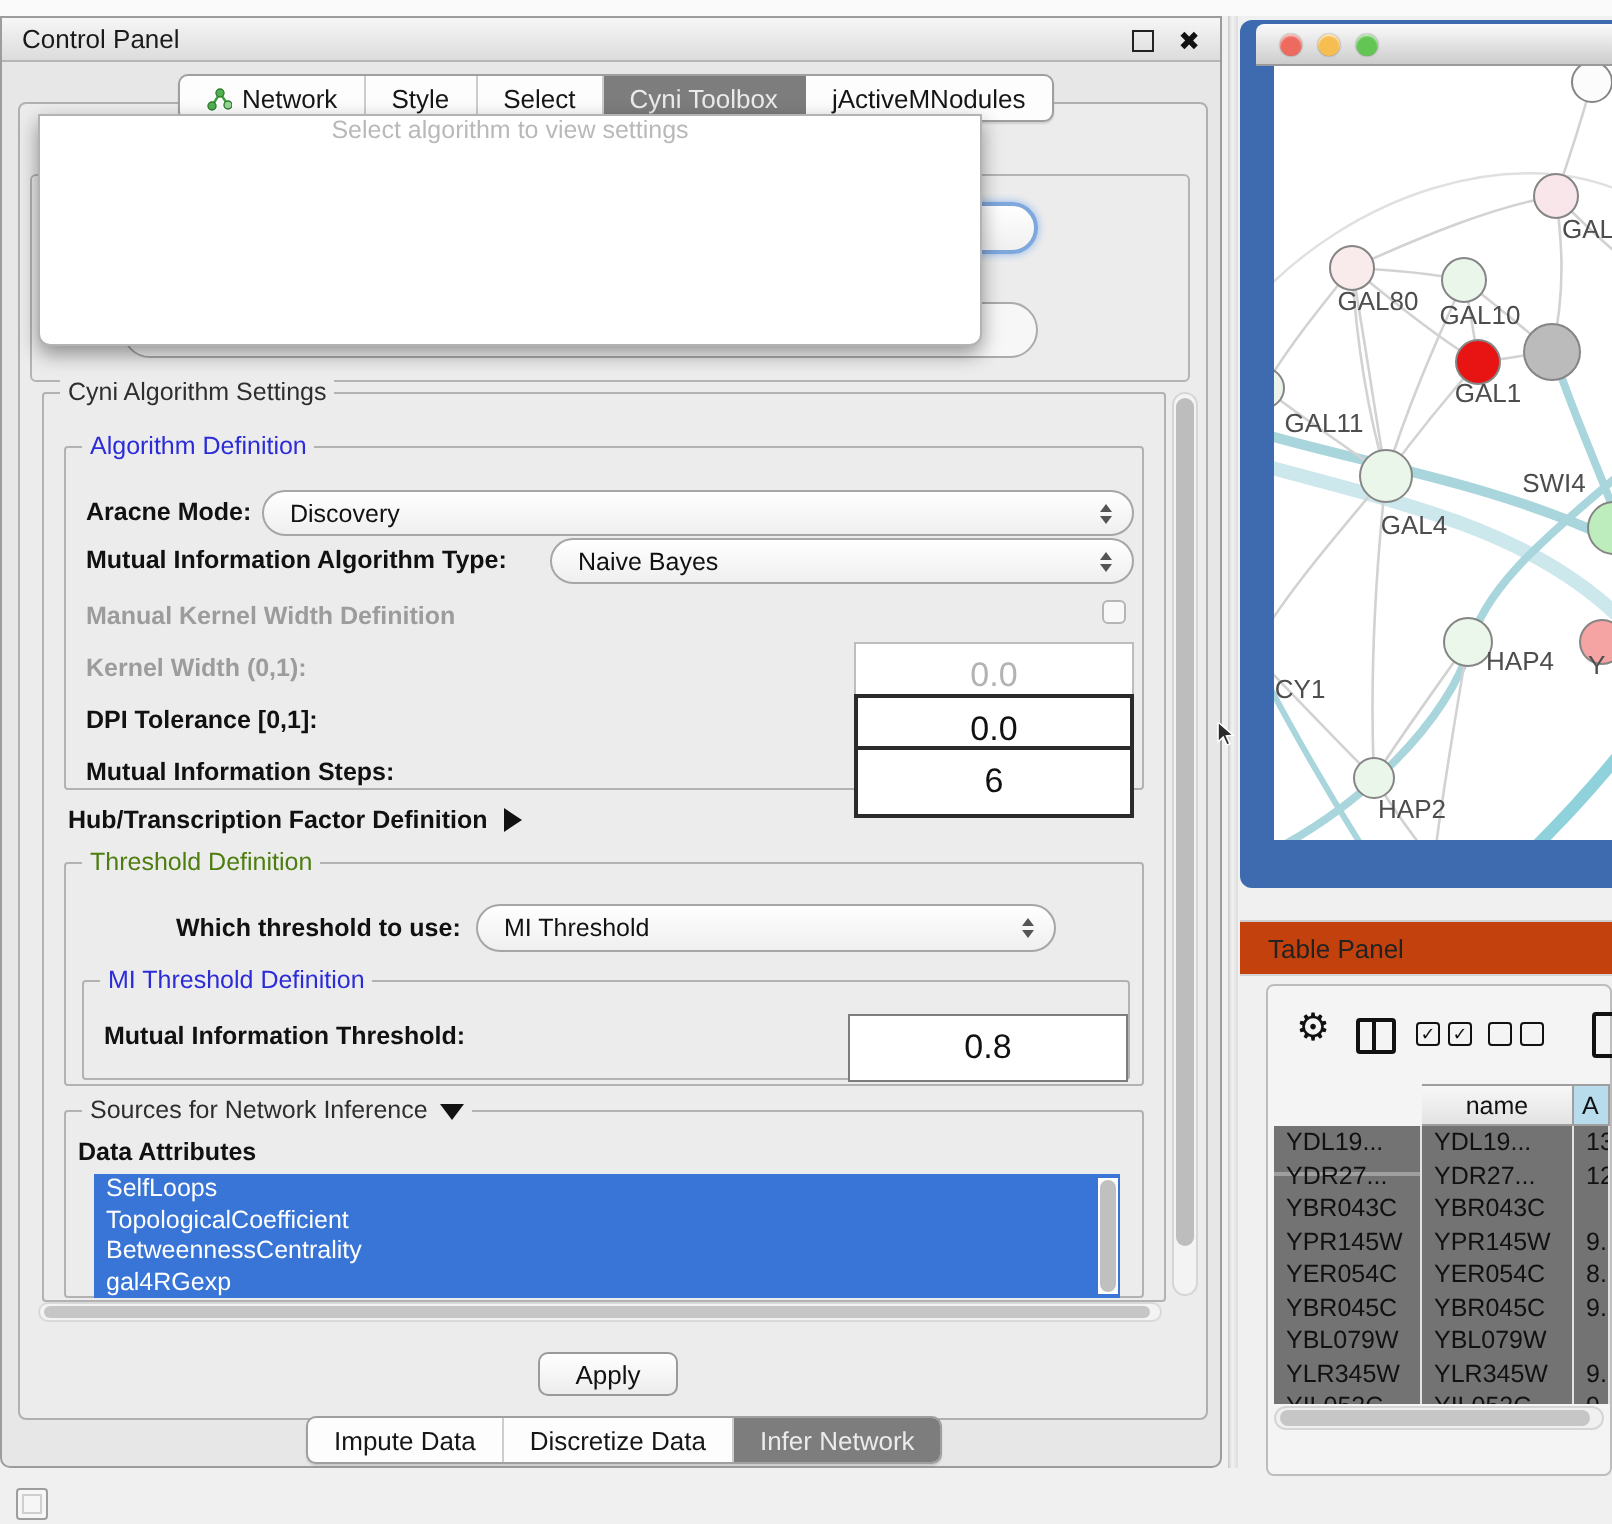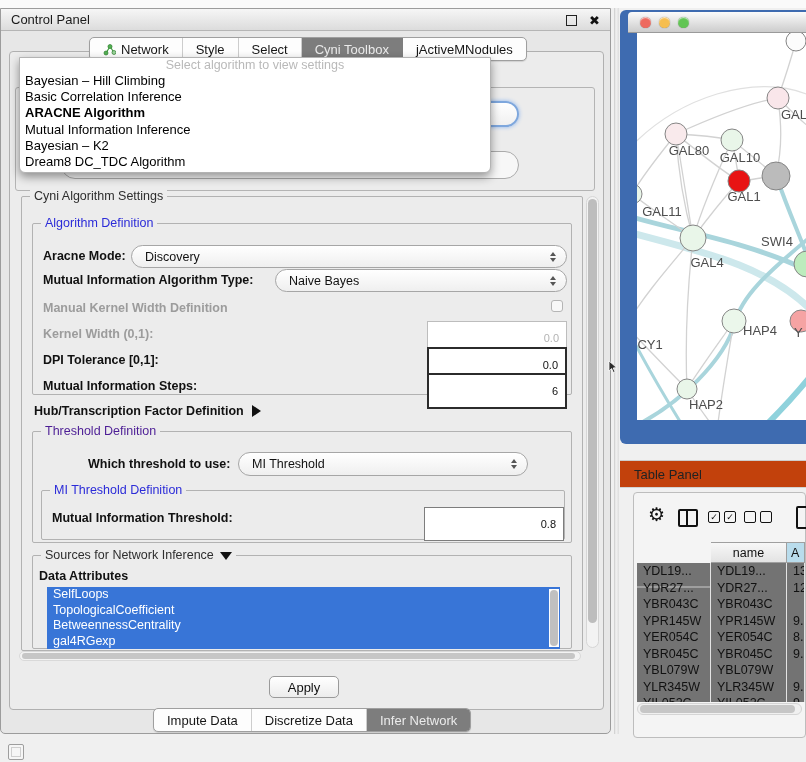--- a/index.html
+++ b/index.html
@@ -41,31 +41,31 @@
     border:1px solid #b3b3b3;border-radius:0 0 6px 6px;box-shadow:0 4px 10px rgba(0,0,0,.40);z-index:40;box-sizing:border-box;overflow:hidden;}
   .popup-head{color:#b9b9b9;font-size:12.5px;text-align:center;padding-top:0;height:15px;}
   .popup-item{font-size:13px;color:#000;line-height:16.2px;padding-left:5px;white-space:nowrap;}
   .popup-item.bold{font-weight:bold;}
 
   
   .scrollpane{position:absolute;left:16px;top:184px;width:582px;height:470px;z-index:3;}
   .tbox{position:absolute;border:1px solid #b2b2b2;border-radius:2px;box-sizing:border-box;}
   .legend{position:absolute;top:-8px;left:8px;background:#ececec;padding:0 4px;font-size:12.5px;color:#2e2e2e;white-space:nowrap;}
   .legend.blue{color:#2b2bd8;}
-  .legend.green{color:#4c1d95;}
+  .legend.green{color:#4d7c0f;}
   .lbl{position:absolute;font-size:12.5px;font-weight:bold;color:#111;white-space:nowrap;}
   .lbl.dis{color:#9c9c9c;}
   .combo{position:absolute;background:linear-gradient(#ffffff,#efefef);border:1px solid #a6a6a6;border-radius:12px;
     font-size:12.5px;color:#111;display:flex;align-items:center;padding:0 26px 0 13px;box-sizing:border-box;}
   .spin{position:absolute;right:10px;top:50%;transform:translateY(-50%);display:flex;flex-direction:column;gap:2px;}
   .spin i{display:block;width:0;height:0;border-left:3.5px solid transparent;border-right:3.5px solid transparent;}
   .spin .up{border-bottom:4px solid #555;}
   .spin .dn{border-top:4px solid #555;}
-  .tfield{position:absolute;background:#fff;display:flex;align-items:center;justify-content:flex-end;
-    padding:16px 7px;font-size:11px;color:#111;box-sizing:border-box;border:1px solid #7d7d7d;}
+  .tfield{position:absolute;background:#fff;display:flex;align-items:center;justify-content:center;
+    padding:16px 7px;font-size:17px;color:#111;box-sizing:border-box;border:1px solid #7d7d7d;}
   .tfield.strong{border:2px solid #2b2b2b;}
   .tfield.dis{border:1px solid #bdbdbd;color:#b3b3b3;}
   .checkbox{position:absolute;width:12px;height:12px;border:1px solid #b5b5b5;border-radius:3px;background:#f8f8f8;box-sizing:border-box;}
   .tri-right{display:inline-block;width:0;height:0;border-top:6px solid transparent;border-bottom:6px solid transparent;border-left:9px solid #111;vertical-align:middle;margin-left:8px;}
   .tri-down{display:inline-block;width:0;height:0;border-left:6px solid transparent;border-right:6px solid transparent;border-top:8px solid #111;vertical-align:middle;margin-left:6px;}
   .attr-list{position:absolute;background:#fff;overflow:hidden;}
   .attr-item{height:15.5px;line-height:15.5px;font-size:12.5px;color:#fff;background:#3875d7;padding-left:6px;}
   .vscroll{position:absolute;top:2px;bottom:2px;width:10px;background:#fdfdfd;}
   .vscroll .thumb{position:absolute;left:1px;right:1px;border-radius:5px;background:#c0c0c0;}
   .sp-vscroll{position:absolute;right:0;top:3px;width:13px;height:452px;background:#f3f3f3;border:1px solid #d6d6d6;border-radius:7px;box-sizing:border-box;}
@@ -162,28 +162,20 @@
       </div>
 
     <div class="hidden-box"></div>
     <div class="focus-combo"></div>
     <div class="ghost-combo">
       <span>galFiltered.sif default node</span>
     </div>
 
     <div class="popup">
       <div class="popup-head">Select algorithm to view settings</div>
-      <div id="popup-items">
-          <div class="popup-item">Bayesian – Hill Climbing</div>
-          <div class="popup-item">Basic Correlation Inference</div>
-          <div class="popup-item bold">ARACNE Algorithm</div>
-          <div class="popup-item">Mutual Information Inference</div>
-          <div class="popup-item">Bayesian – K2</div>
-          <div class="popup-item">Dream8 DC_TDC Algorithm</div>
-        </div>
     </div>
 
     <div class="scrollpane">
       <div class="tbox" style="left:4px;top:3px;width:562px;height:455px;">
         <span class="legend">Cyni Algorithm Settings</span>
 
         <div class="tbox" style="left:10px;top:26px;width:540px;height:172px;">
           <span class="legend blue">Algorithm Definition</span>
 
           <span class="lbl" style="left:10px;top:25px;">Aracne Mode:</span>

